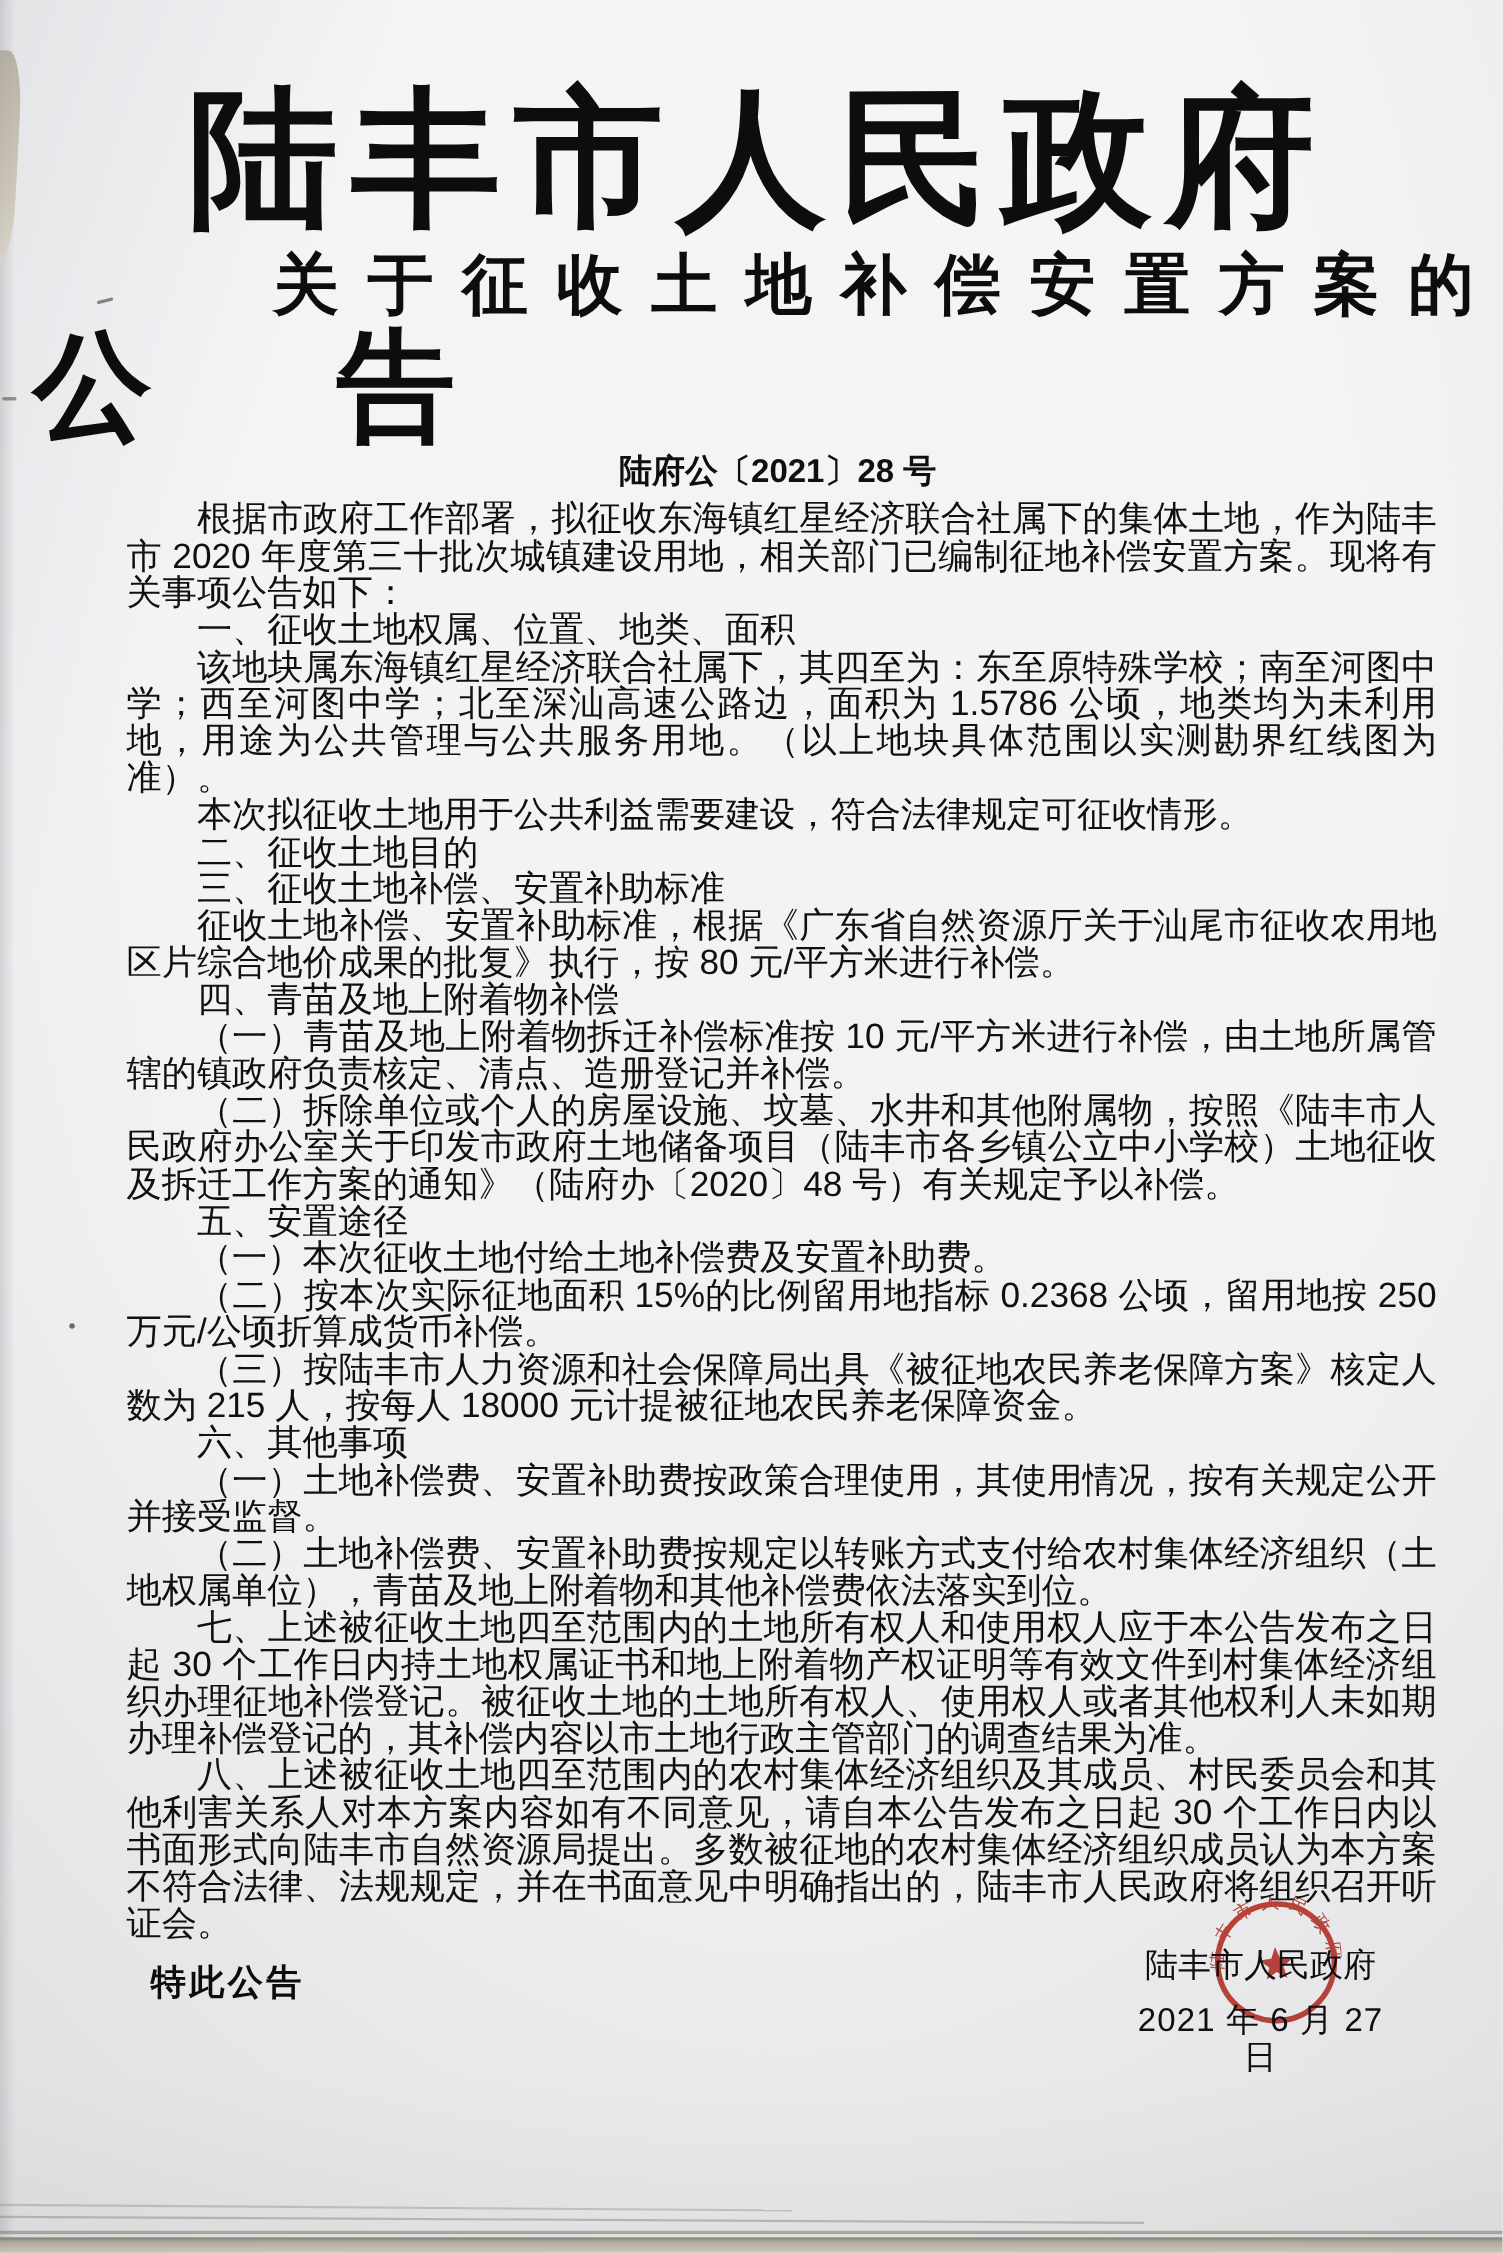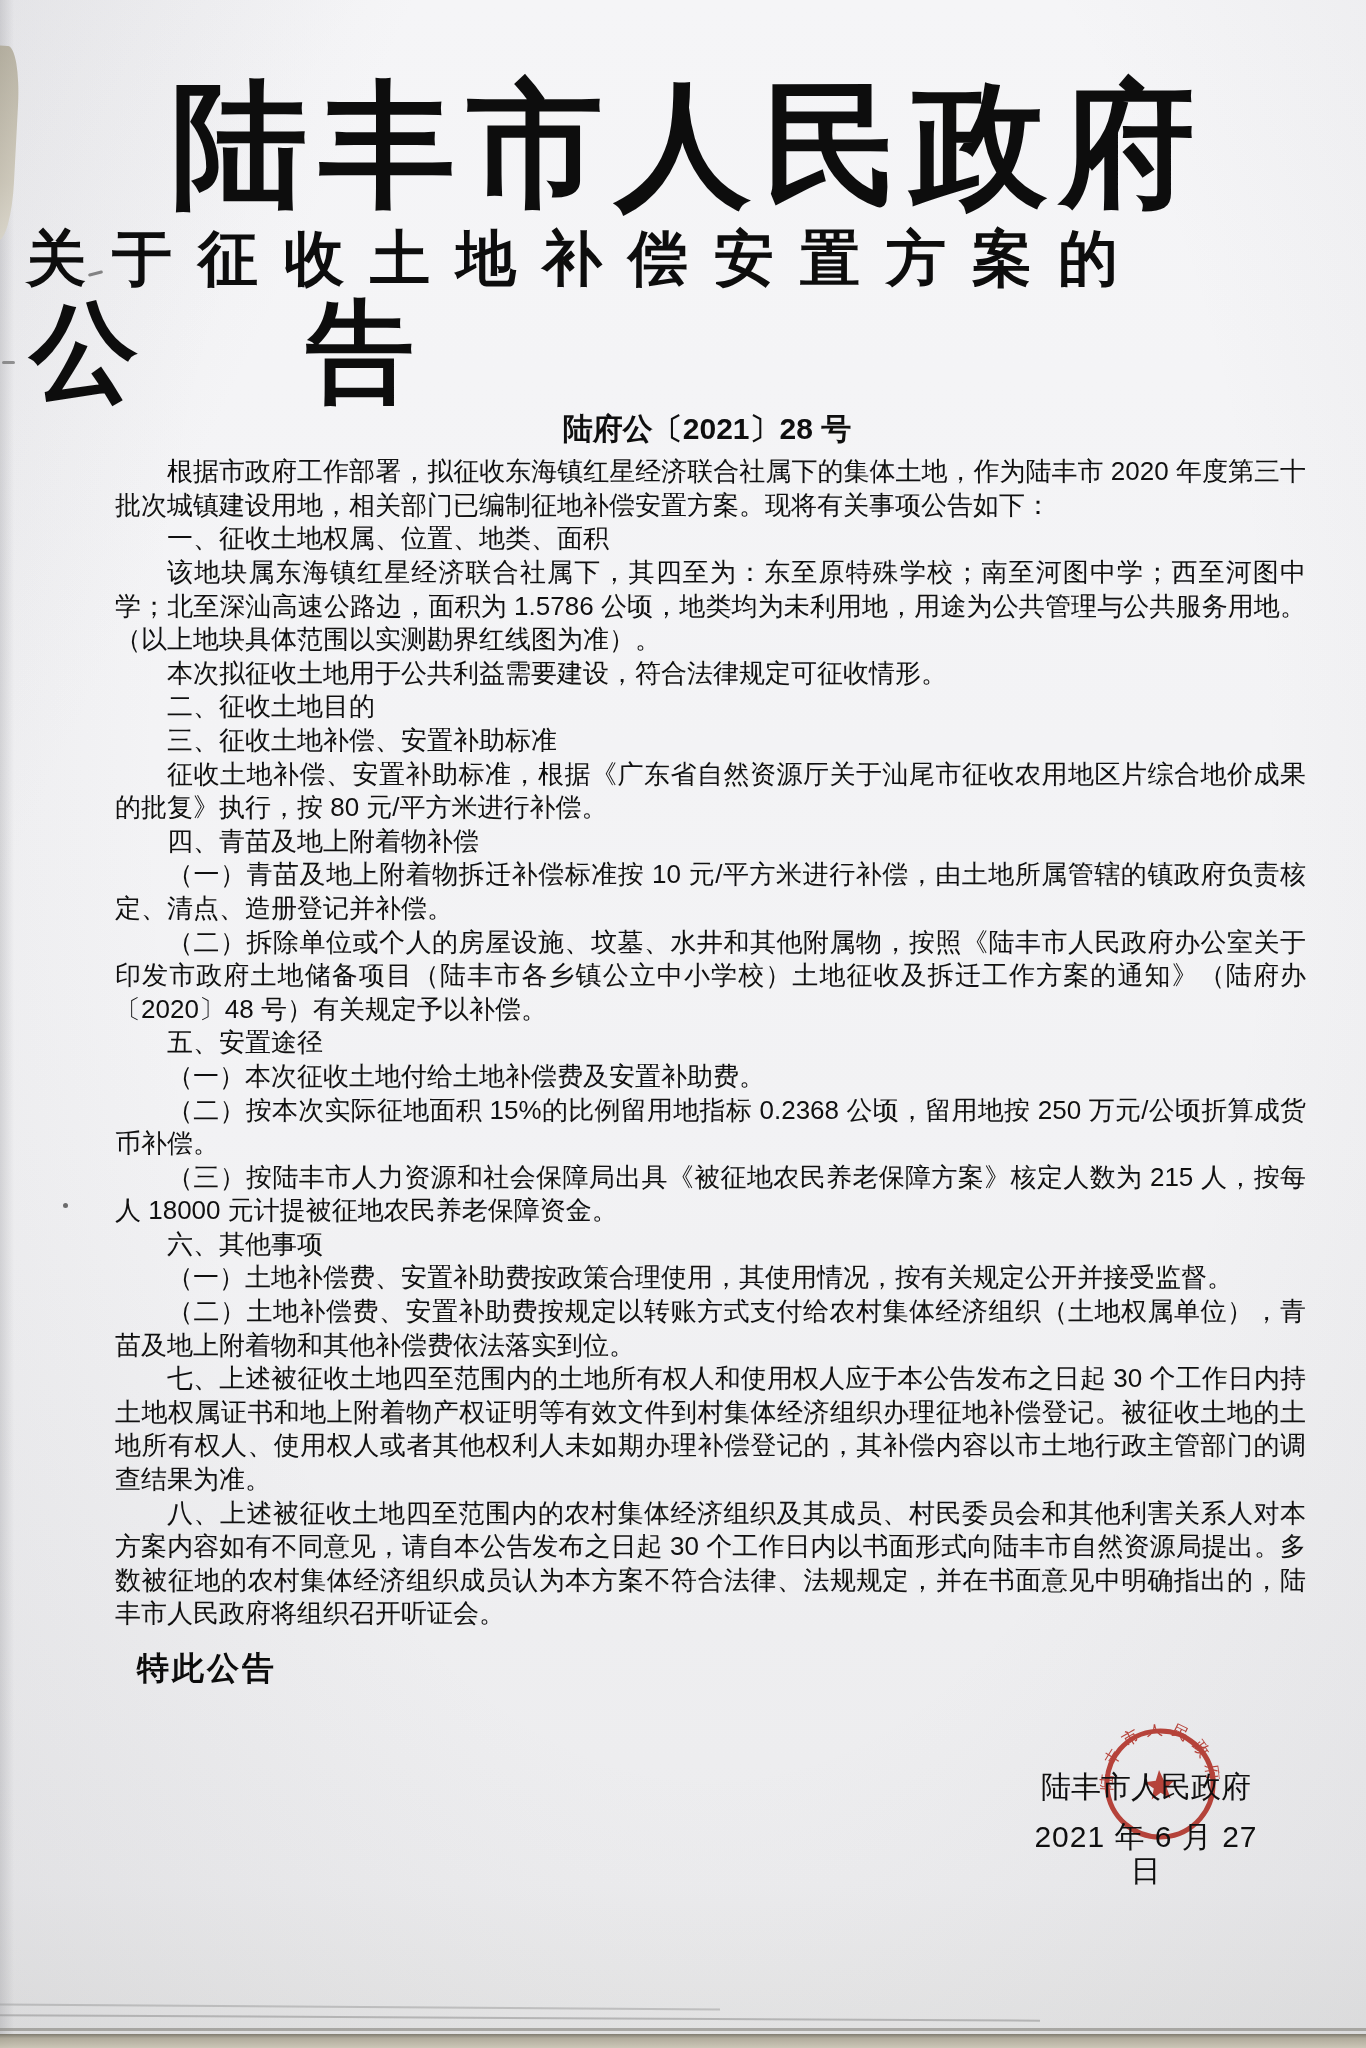--- a/index.html
+++ b/index.html
@@ -20,21 +20,21 @@
     margin:0;padding-top:72px;
     text-align:center;
     font-family:"Liberation Serif","DejaVu Serif",serif;
     font-weight:900;
     font-size:136px;line-height:1.1;
     letter-spacing:12px;text-indent:12px;
     color:#0d0d0d;
   }
   .subtitle{
     margin:6px 0 0 0;
-    text-align:left;
+    text-align:right;
     font-family:"Liberation Serif","DejaVu Serif",serif;
     font-weight:900;
     font-size:60px;line-height:1.05;
     letter-spacing:26px;text-indent:26px;
     color:#0d0d0d;
   }
   .type-heading{
     margin:4px 0 0 0;
     text-align:left;
     font-family:"Liberation Serif","DejaVu Serif",serif;
@@ -52,21 +52,21 @@
   .doc-number{
     text-align:center;
     padding-right:7px;
     font-size:30px;line-height:36px;
     color:#0f0f0f;
     font-weight:bold;
   }
   .body-text{margin-top:8px;}
   .body-text p{
     margin:0;
-    font-size:26px;
+    font-size:32px;
     line-height:33.6px;
     text-align:justify;
     text-justify:inter-ideograph;
     text-indent:2em;
     color:#101010;
   }
   .closing{
     margin:16px 0 0 22px;
     font-size:32px;
     font-weight:bold;

